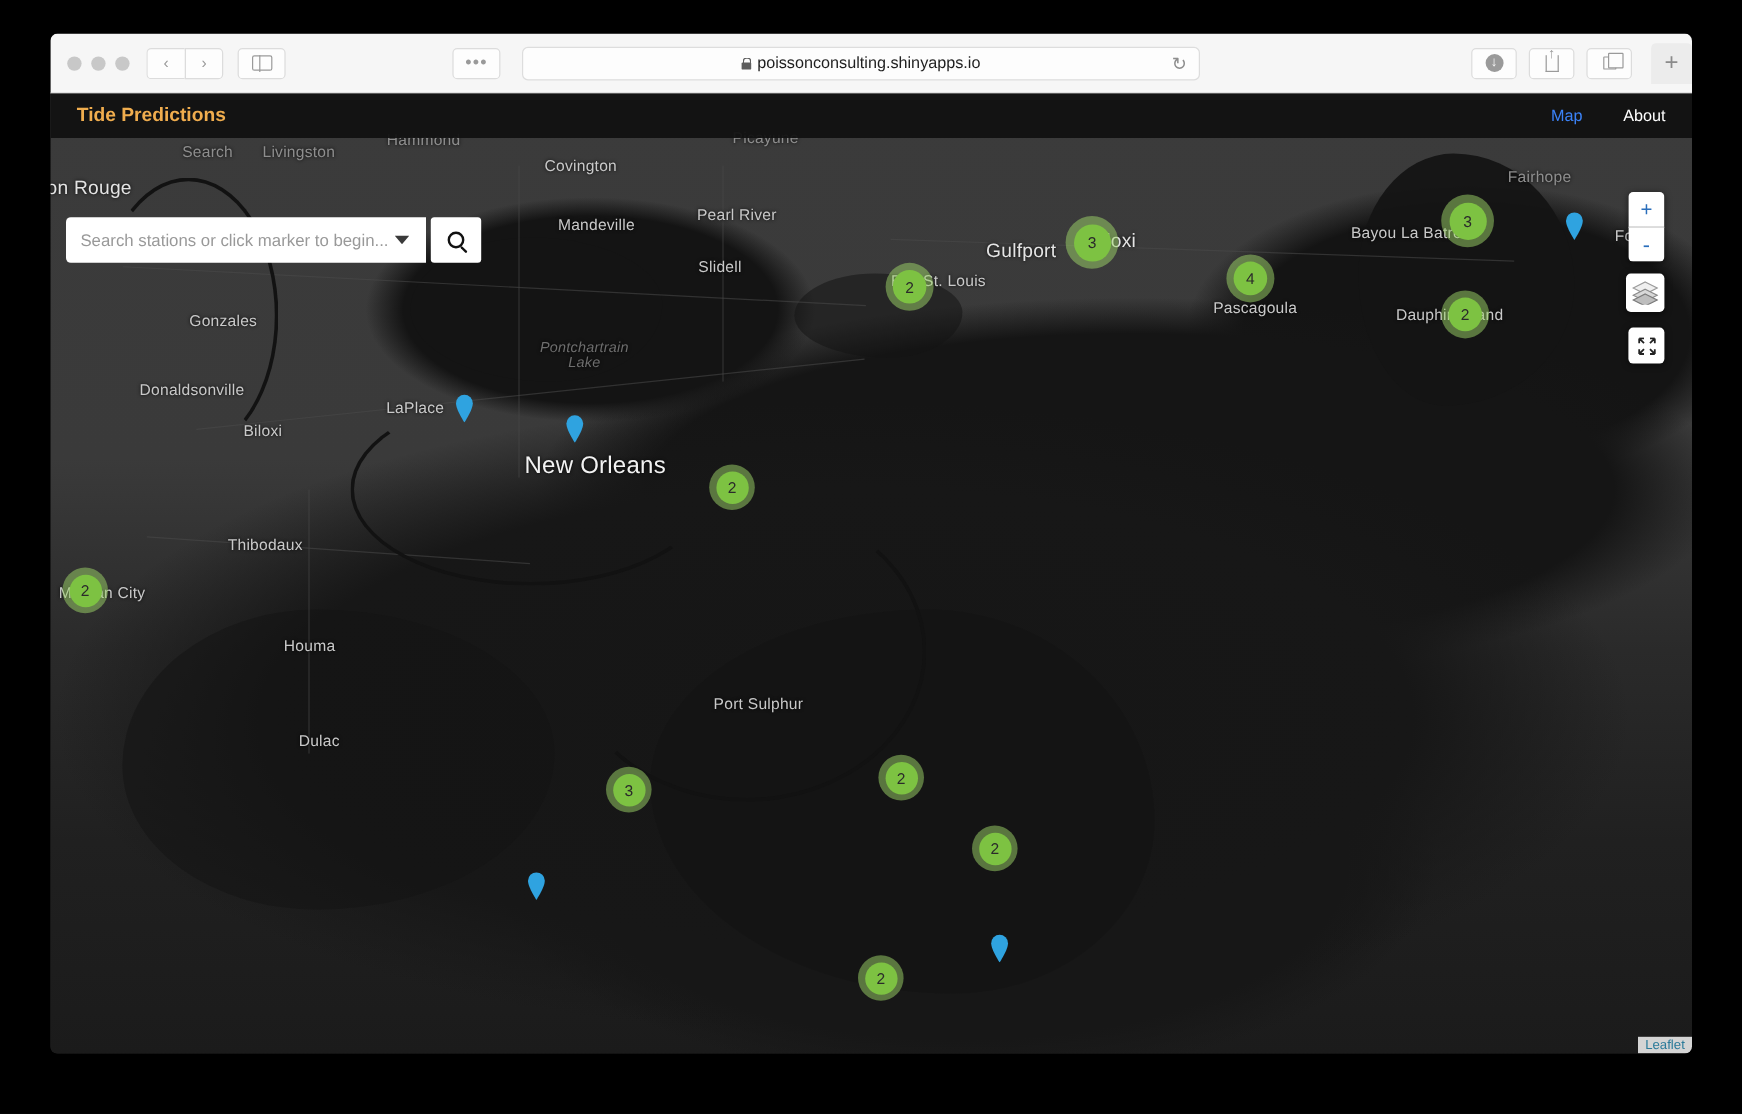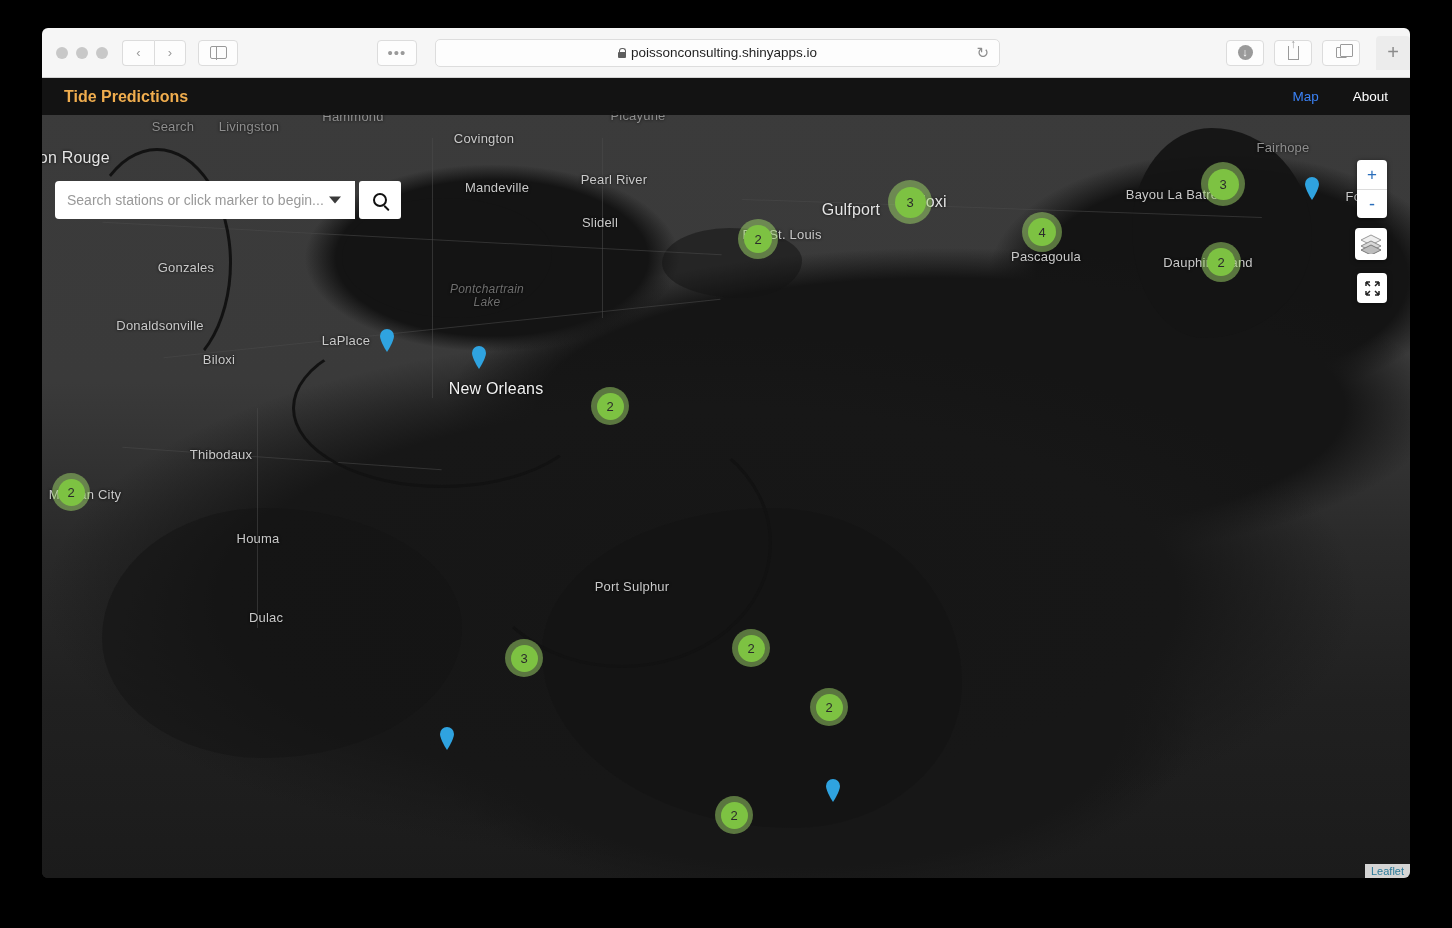--- a/index.html
+++ b/index.html
@@ -132,21 +132,21 @@
   .map-label {
     position: absolute;
     color: #c9c9c9;
     font-size: 13px;
     white-space: nowrap;
     text-shadow: 0 0 3px rgba(0,0,0,.9);
     transform: translate(-50%, -50%);
     letter-spacing: .2px;
   }
   .map-label.dim   { color: #8e8e8e; }
-  .map-label.big   { color: #f2f2f2; font-size: 16px; }
+  .map-label.big   { color: #f2f2f2; font-size: 20px; }
   .map-label.mid   { color: #e4e4e4; font-size: 16px; }
   .map-label.water { color: #6e6e6e; font-style: italic; font-size: 12px; }
 
   
   .cluster-marker {
     position: absolute;
     transform: translate(-50%, -50%);
     border-radius: 50%;
     background: rgba(160, 215, 106, 0.50);
     display: flex; align-items: center; justify-content: center;

